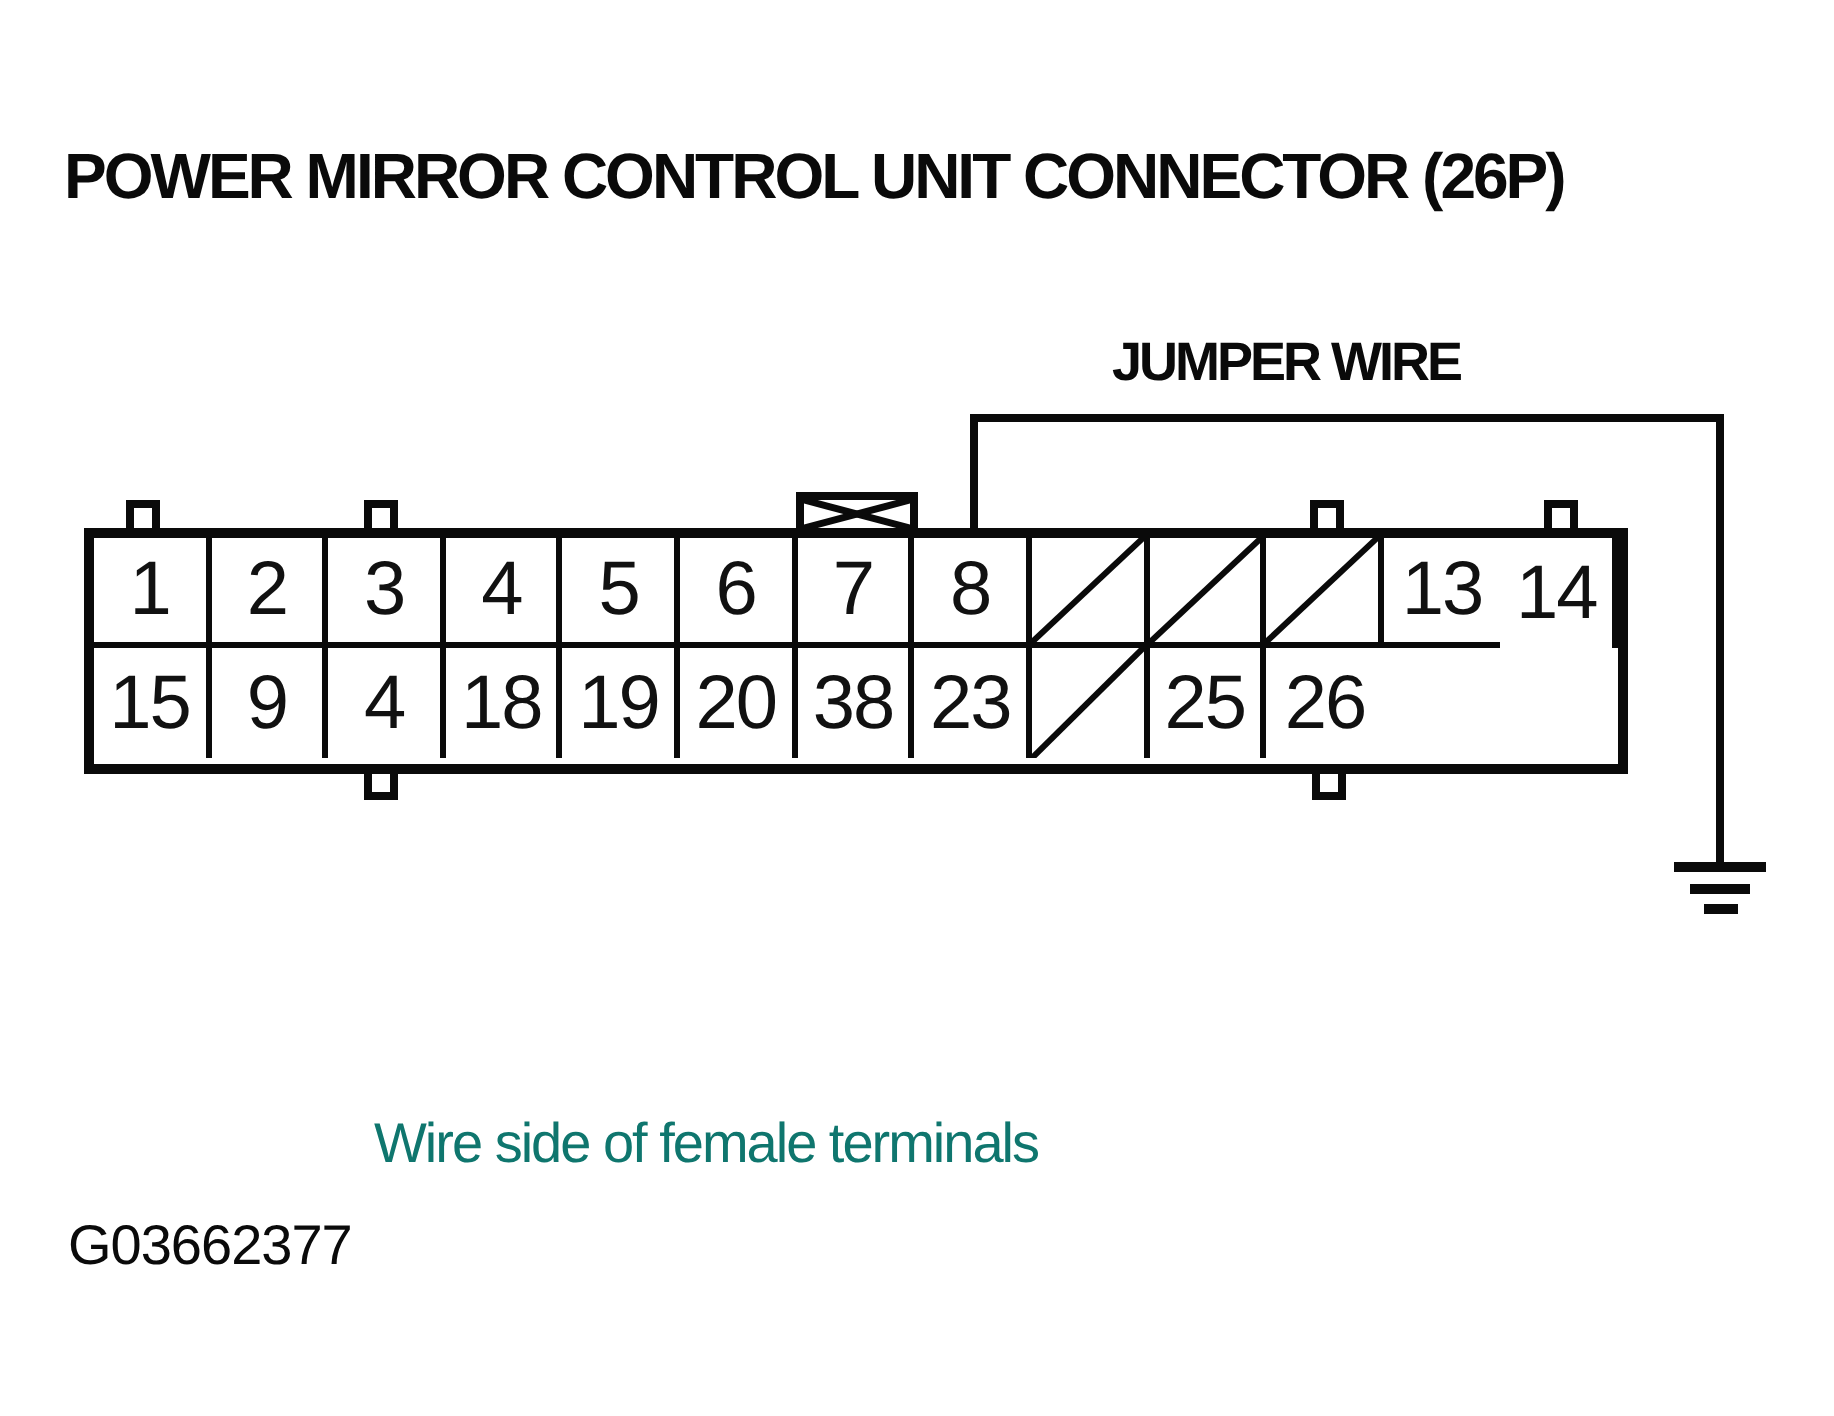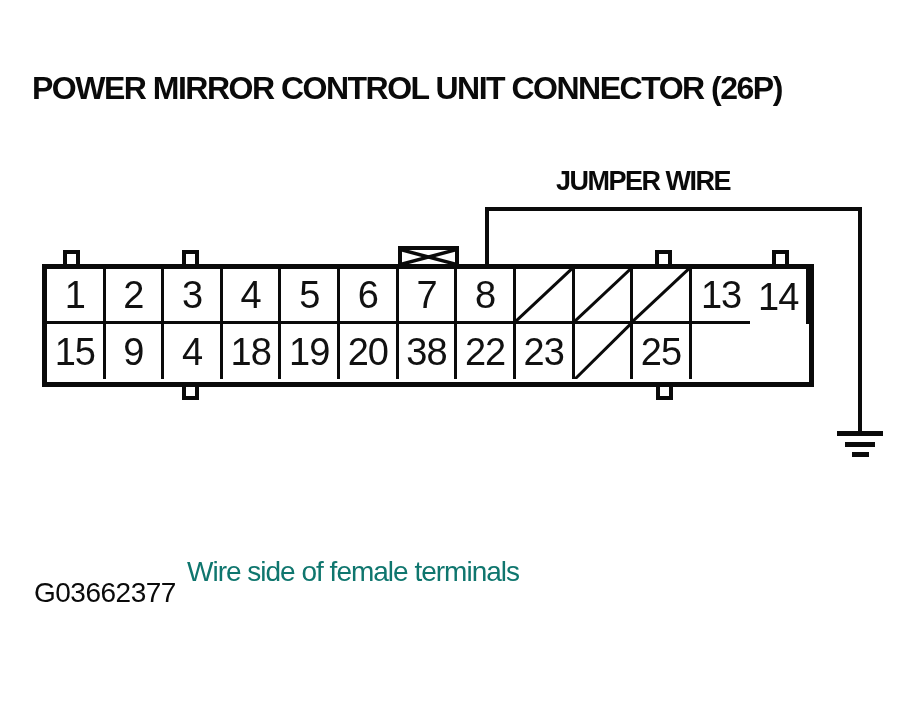--- a/index.html
+++ b/index.html
@@ -123,21 +123,21 @@
     left: 187px;
     top: 556px;
     font-size: 28px;
     letter-spacing: -1px;
     white-space: nowrap;
     color: #0f766e;
   }
   .figure-id {
     position: absolute;
     left: 34px;
-    top: 577px;
+    top: 607px;
     font-size: 28px;
     letter-spacing: -0.5px;
     white-space: nowrap;
     color: #0a0a0a;
   }
 </style>
 </head>
 <body>
 
 <div class="canvas">
@@ -197,28 +197,28 @@
         </div>
         <div class="cell toprow last-col">13</div>
         <div class="cell">14</div>
         <div class="cell">15</div>
         <div class="cell">9</div>
         <div class="cell">4</div>
         <div class="cell">18</div>
         <div class="cell">19</div>
         <div class="cell">20</div>
         <div class="cell">38</div>
-        <div class="cell">22</div>
         <div class="cell">23</div>
         <div class="cell">
           <svg class="slash" viewBox="0 0 100 100" preserveAspectRatio="none">
             <line x1="0" y1="100" x2="100" y2="0" stroke="#0a0a0a" stroke-width="3" vector-effect="non-scaling-stroke"></line>
           </svg>
         </div>
         <div class="cell">25</div>
+        <div class="cell last-col">26</div>
       </div>
   </div>
 
   <div class="caption">Wire side of female terminals</div>
 
   <div class="figure-id">G03662377</div>
 
 </div>
 
 </body></html>

